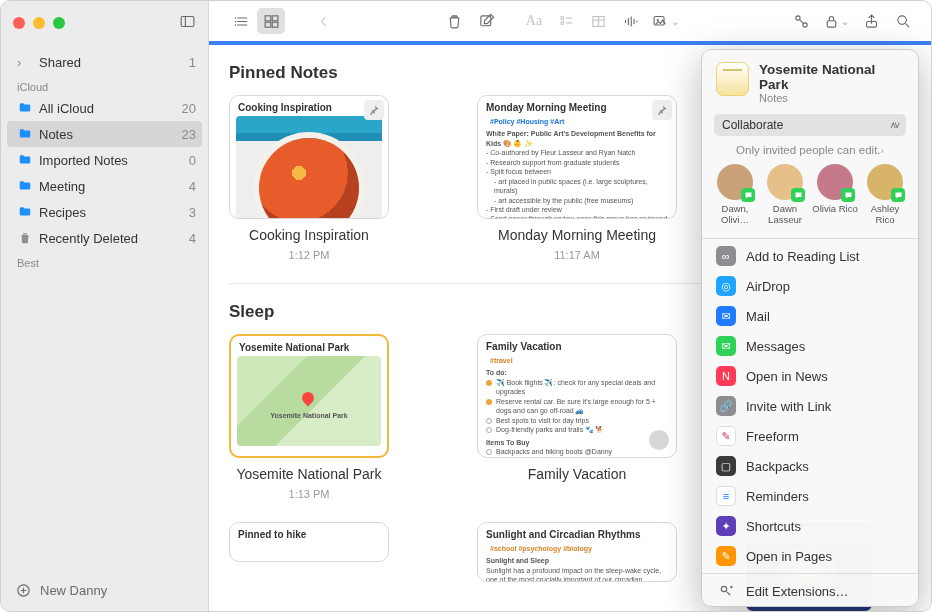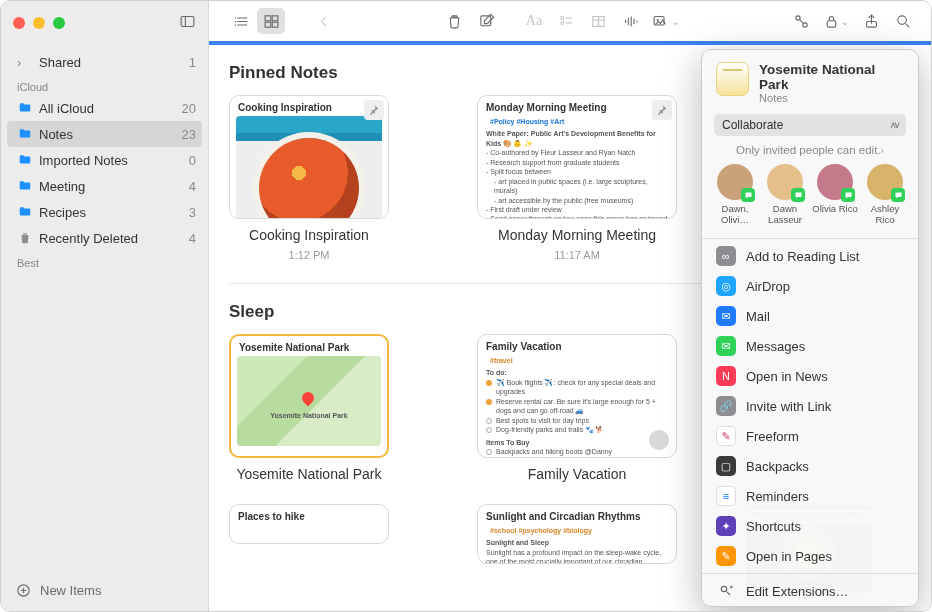--- a/index.html
+++ b/index.html
@@ -307,21 +307,21 @@
       </div>
 
       <div class="section-label">Best</div>
     </div>
     <div class="sidebar-footer">
       <svg class="ico" viewBox="0 0 24 24">
           <circle cx="12" cy="12" r="8"></circle>
           <line x1="12" y1="8" x2="12" y2="16"></line>
           <line x1="8" y1="12" x2="16" y2="12"></line>
         </svg>
-      <span>New Items</span>
+      <span>New Danny</span>
     </div>
   </div>
 
   <div class="main">
     <div class="toolbar">
       <div class="tb-group">
         <div class="tb-btn">
             <svg class="ico" viewBox="0 0 24 24">
               <line x1="6" y1="7" x2="20" y2="7"></line>
               <line x1="6" y1="12" x2="20" y2="12"></line>
@@ -477,20 +477,21 @@
       <div class="grid">
 
         <div class="card selected">
           <div class="card-box">
             <div class="card-header">Yosemite National Park</div>
             <div class="map-img">
               <div class="map-label">Yosemite National Park</div>
             </div>
           </div>
           <div class="card-title">Yosemite National Park</div>
+          <div class="card-time">1:13 PM</div>
         </div>
         <div style="width:40px"></div>
 
         <div class="card" style="width:200px">
           <div class="card-box">
             <div class="card-header">Family Vacation</div>
             <div class="card-body">
               <span class="tags-chip tag-or">#travel</span>
               <div style="font-weight:700;margin-top:2px">To do:</div>
               <div class="bullet">
@@ -521,21 +522,21 @@
             </div>
             <div class="avatar-small"></div>
           </div>
           <div class="card-title">Family Vacation</div>
         </div>
       </div>
 
       <div class="bottom-grid">
         <div class="card">
           <div class="card-box" style="height:40px">
-            <div class="card-header">Places to hike</div>
+            <div class="card-header">Pinned to hike</div>
           </div>
         </div>
         <div style="width:40px"></div>
         <div class="card" style="width:200px">
           <div class="card-box" style="height:60px">
             <div class="card-header">Sunlight and Circadian Rhythms</div>
             <div class="card-body">
               <span class="tags-chip tag-or">#school #psychology #biology</span>
               <div style="font-weight:700;margin-top:2px">Sunlight and Sleep</div>
               <div>Sunlight has a profound impact on the sleep-wake cycle, one of the most crucially important of our circadian</div>

